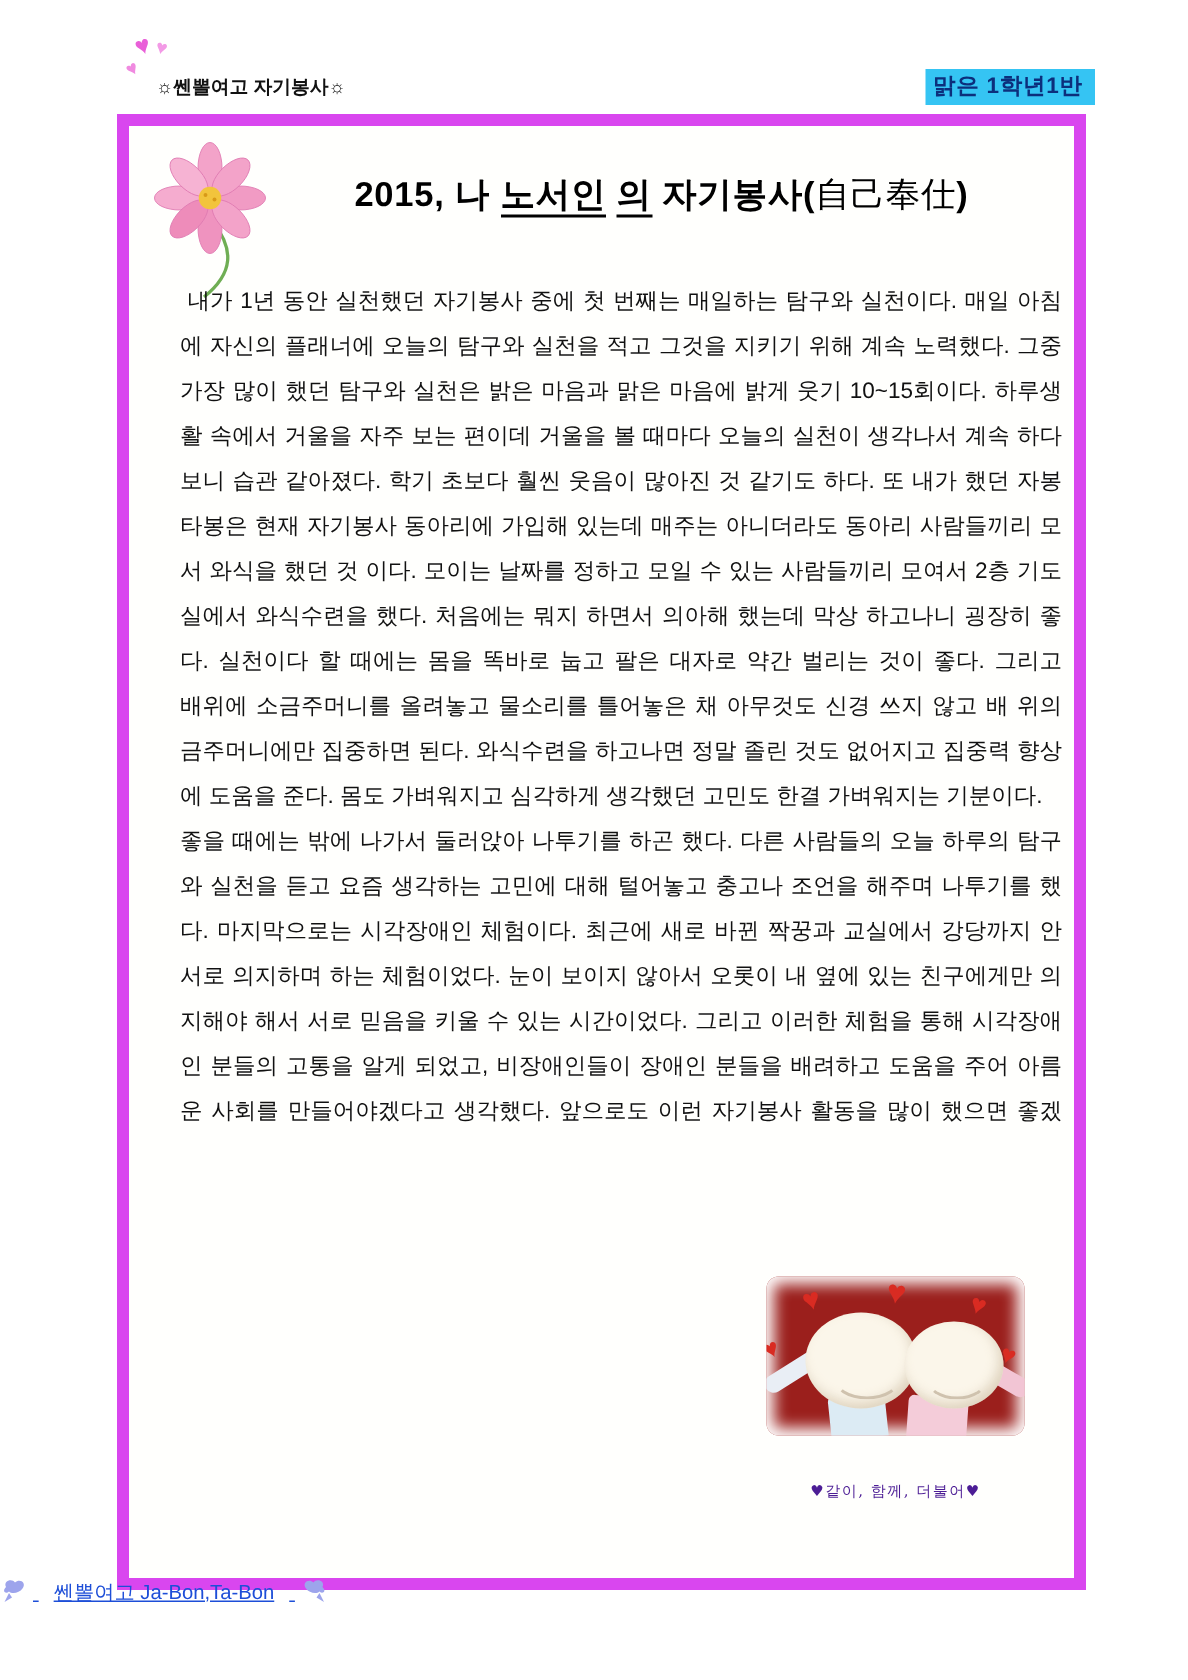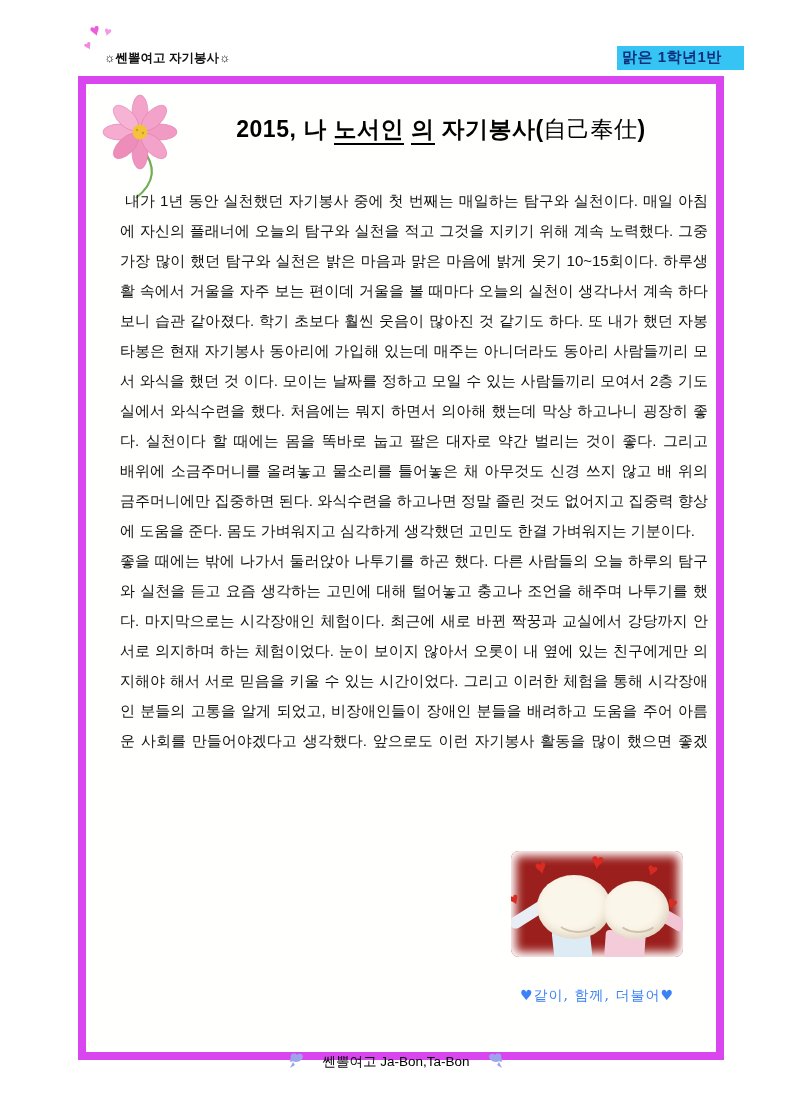--- a/index.html
+++ b/index.html
@@ -7,21 +7,21 @@
         font-family:"Liberation Sans","DejaVu Sans",sans-serif;}
 
   
   .hearts-cluster{position:absolute;left:84px;top:22px;width:40px;height:38px;}
   .hearts-cluster span{position:absolute;color:#ec6fe0;font-size:16px;line-height:1;}
   .hearts-cluster .h1{left:6px;top:0;transform:rotate(-18deg);color:#e95fd8;font-size:17px;}
   .hearts-cluster .h2{left:20px;top:3px;transform:rotate(14deg);color:#f39ae6;font-size:13px;}
   .hearts-cluster .h3{left:0px;top:17px;transform:rotate(-30deg);color:#f08ae0;font-size:13px;}
   .school-label{position:absolute;left:104px;top:50px;font-size:12.5px;font-weight:bold;color:#111;}
   .class-badge{position:absolute;left:617px;top:46px;font-size:15px;font-weight:bold;
-               padding:2px 22px 3px 5px;letter-spacing:0.5px;}
+               padding:2px 8px 3px 5px;letter-spacing:0.5px;}
 
   
   .doc-box{position:absolute;left:78px;top:76px;width:630px;height:968px;
            border:8px solid #d946ef;background:#fffffd;}
 
   
   .flower{position:absolute;left:6px;top:6px;width:96px;height:112px;}
 
   
   .doc-title{position:absolute;left:88px;top:30px;width:534px;text-align:center;
@@ -41,25 +41,25 @@
                 box-shadow:inset 0 0 10px 5px #ffffff;overflow:hidden;}
   .illustration .ht{position:absolute;color:#d92b22;line-height:1;}
   .head{position:absolute;background:#fbf6ea;border-radius:50%;
         box-shadow:inset -3px -4px 8px rgba(190,170,140,.45);}
   .smile{position:absolute;border:2px solid #cfc2ae;border-color:transparent transparent #cfc2ae transparent;
          border-radius:50%;}
   .body-shirt{position:absolute;border-radius:4px 4px 0 0;}
   .arm{position:absolute;border-radius:6px;}
 
   .caption{position:absolute;left:425px;top:903px;width:172px;text-align:center;
-           font-family:"DejaVu Serif","Liberation Serif",serif;font-size:14px;color:#3b82f6;
+           font-family:"DejaVu Serif","Liberation Serif",serif;font-size:10px;color:#4c1d95;
            letter-spacing:1px;white-space:nowrap;}
 
   
-  .footer{position:absolute;left:0;top:1052px;width:792px;text-align:center;font-size:13.5px;color:#000000;}
+  .footer{position:absolute;left:0;top:1052px;width:792px;font-size:13.5px;color:#1d4ed8;text-decoration:underline;}
   .footer .txt{vertical-align:middle;margin:0 10px;}
   .footer svg{vertical-align:middle;}
 </style>
 </head>
 <body>
 
 <div class="page">
 
   <div class="hearts-cluster">
     <span class="h1">♥</span>

